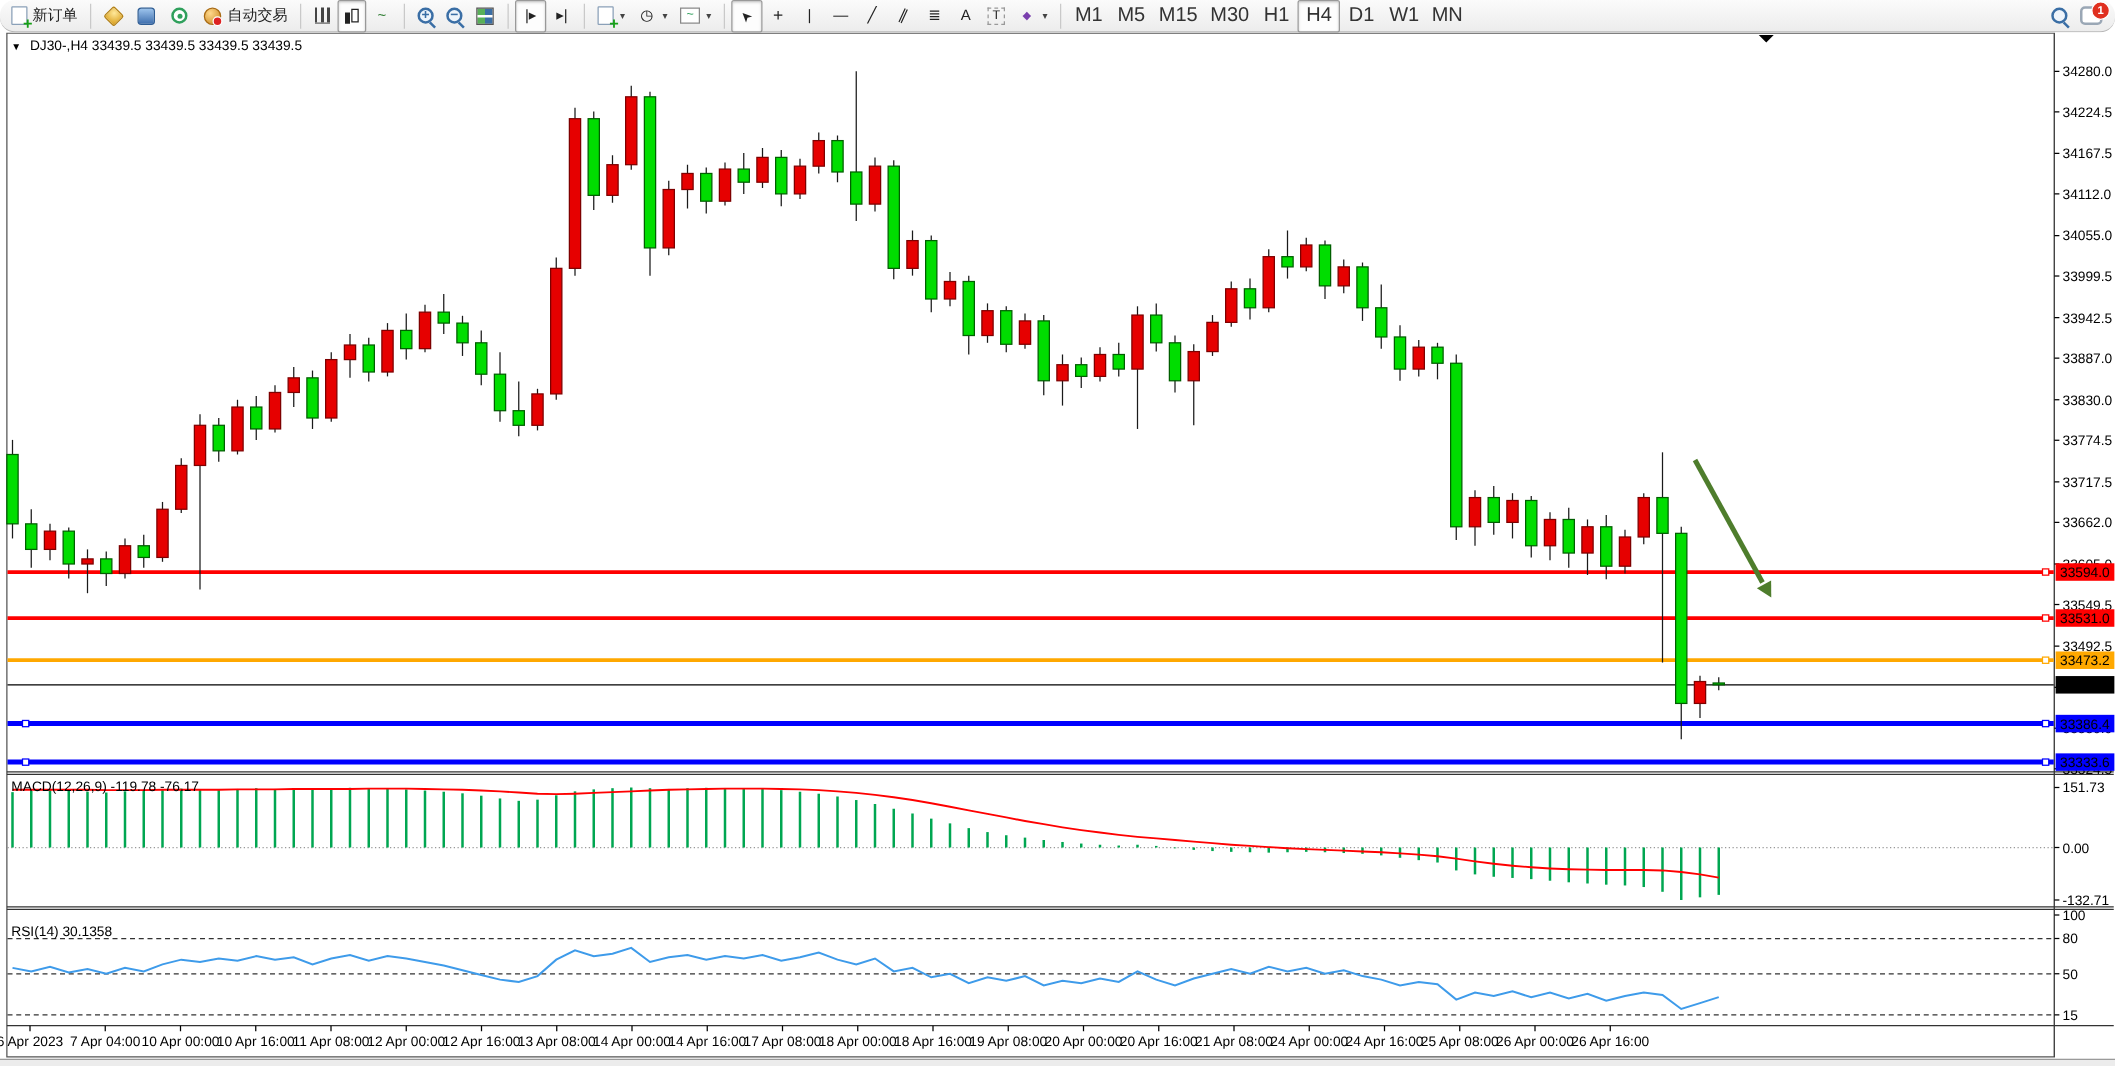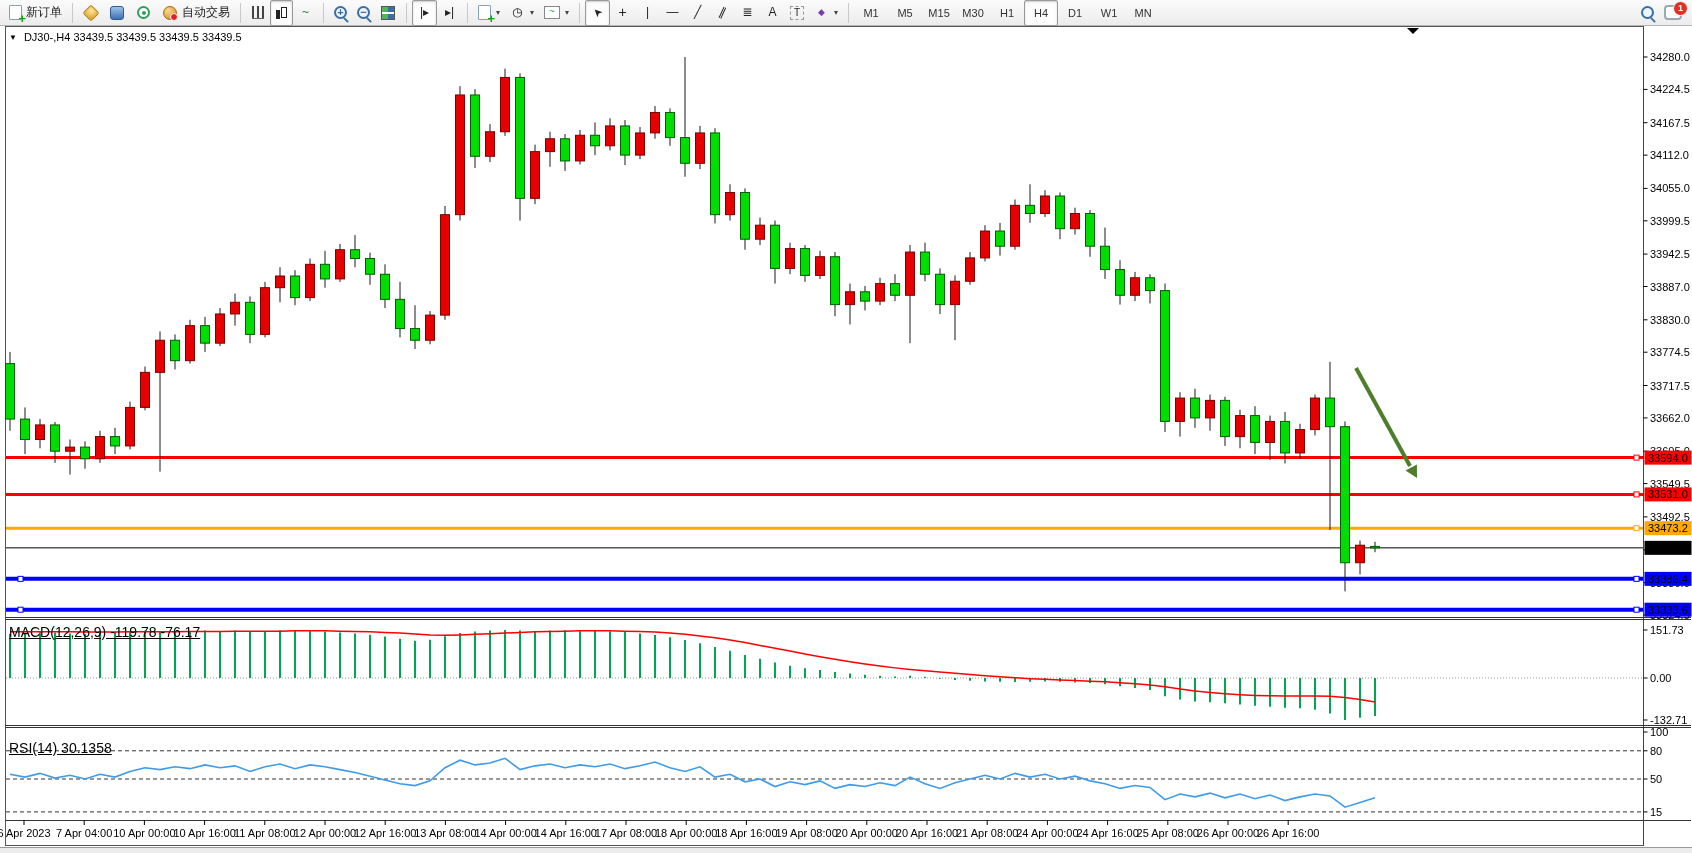--- a/index.html
+++ b/index.html
@@ -1,24 +1,24 @@
 <!DOCTYPE html>
 <html><head>
 <meta charset="utf-8">
 <style>
   html,body{margin:0;padding:0;}
   body{width:1692px;height:853px;position:relative;overflow:hidden;background:#ffffff;
        font-family:"Liberation Sans",sans-serif;-webkit-font-smoothing:antialiased;}
   
   .toolbar{position:absolute;left:0;top:0;width:1692px;height:26px;background:linear-gradient(#fbfbfb,#ececec);
-           border-bottom:1px solid #b5b5b5;display:flex;align-items:center;padding:0 4px;box-sizing:border-box;z-index:5;}
+           border-bottom:1px solid #b5b5b5;display:flex;align-items:center;padding:0 4px;box-sizing:border-box;z-index:5;border-radius:12px;}
   .tb{display:flex;align-items:center;gap:4px;padding:1px 4px;height:22px;border:1px solid transparent;
       border-radius:2px;color:#222;font-size:12px;white-space:nowrap;cursor:default;}
   .tb.active{background:#fdfdfd;border-color:#999;box-shadow:inset 0 1px 2px #ccc;}
-  .tf{min-width:24px;justify-content:center;font-size:11px;color:#333;}
+  .tf{min-width:24px;justify-content:center;font-size:16px;color:#333;}
   .sep{width:1px;height:20px;background:#c9c9c9;margin:0 5px;flex:0 0 auto;}
   .right-group{margin-left:auto;display:flex;align-items:center;gap:10px;padding-right:6px;}
   .caret{font-size:8px;color:#444;margin-left:1px;}
   
   .ic{display:inline-block;position:relative;width:15px;height:15px;line-height:15px;text-align:center;font-size:12px;flex:0 0 auto;}
   .i-docplus{width:11px;height:13px;background:#fff;border:1px solid #8aa0b8;border-radius:1px;}
   .i-docplus::after{content:"+";position:absolute;right:-5px;bottom:-7px;color:#17a017;font-weight:bold;font-size:13px;}
   .i-gold{width:10px;height:10px;background:radial-gradient(circle at 35% 30%,#ffe89a,#d89c17);
           border:1px solid #b07d10;border-radius:2px;transform:rotate(45deg);margin:2px;}
   .i-profile{width:12px;height:12px;margin:1px;background:linear-gradient(#9cc3ec,#3f6fae);border-radius:3px;border:1px solid #2d5c94;}
@@ -40,21 +40,21 @@
   .i-labelT{border:1px dashed #999;width:12px;height:12px;line-height:12px;font-size:10px;}
   .i-bubble{width:14px;height:11px;border:2px solid #9aa7b5;border-radius:4px;background:#fff;}
   .badge{position:absolute;top:-6px;right:-8px;background:#e03020;color:#fff;border-radius:50%;width:13px;height:13px;
          font-size:9px;line-height:13px;text-align:center;font-weight:bold;border:1px solid #fff;}
   
   .chartwrap{position:absolute;left:0;top:26px;width:1692px;height:821px;background:#fff;}
   svg{position:absolute;left:0;top:0;}
   svg text{font-family:"Liberation Sans",sans-serif;font-size:11px;fill:#000;}
   .chart-title{position:absolute;left:9px;top:31px;font-size:11px;color:#000;display:flex;gap:7px;align-items:center;z-index:3;}
   .chart-title .tri{font-size:8px;color:#000;}
-  .ind-label{position:absolute;left:9px;font-size:14px;color:#000;z-index:3;text-decoration:underline;}
+  .ind-label{position:absolute;left:9px;font-size:11px;color:#000;z-index:3;}
   .footer{position:absolute;left:0;top:847px;width:1692px;height:6px;background:#ececec;border-top:1px solid #9a9a9a;}
 </style>
 </head>
 <body>
 
 <div class="toolbar" id="toolbar">
     <div class="tb">
       <span class="ic i-docplus"></span>
       <span>新订单</span>
     </div>

